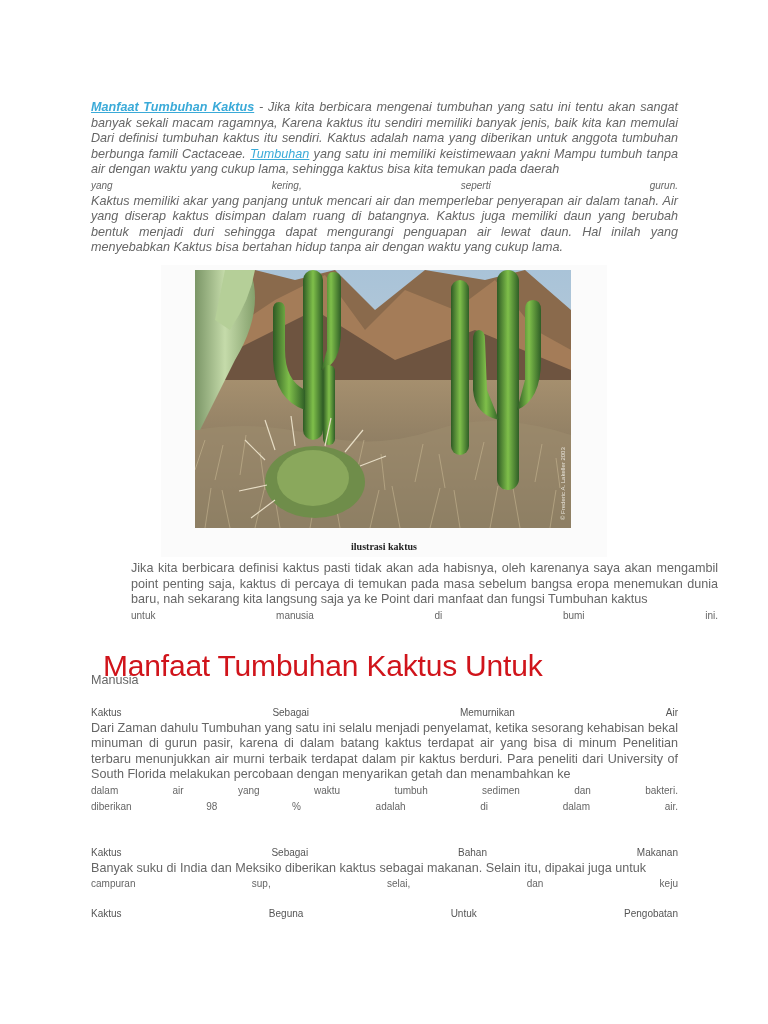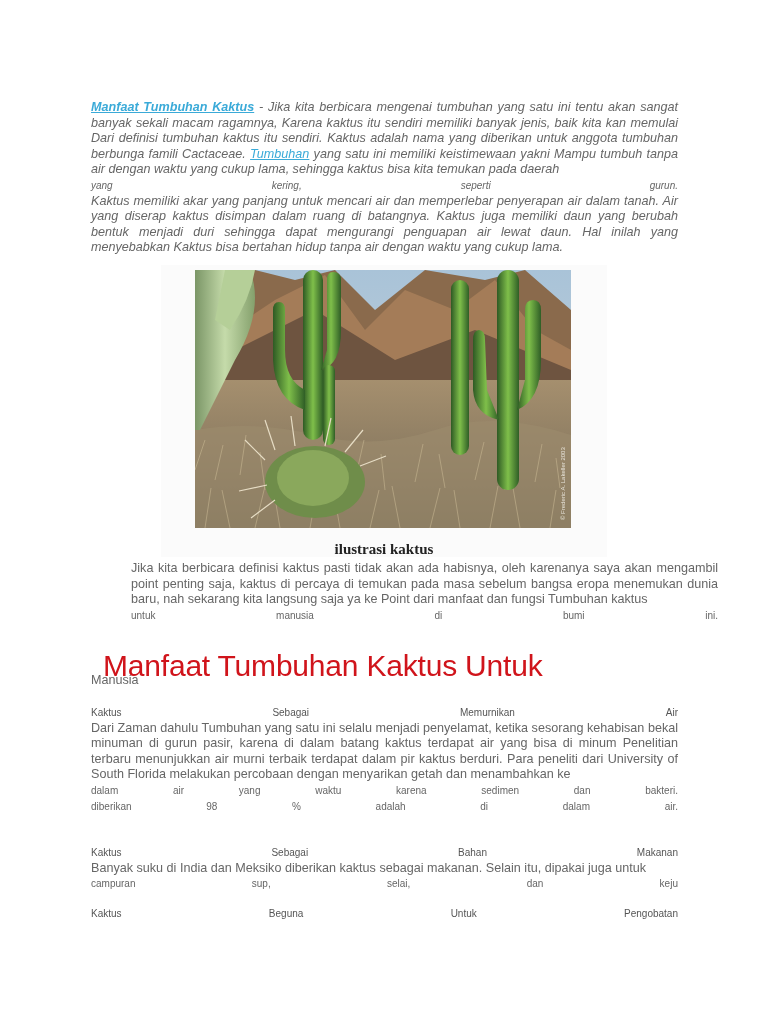--- a/index.html
+++ b/index.html
@@ -6,21 +6,21 @@
   body { width: 768px; height: 1024px; position: relative; overflow: hidden;
          font-family: "Liberation Sans", sans-serif; color: #666666; }
   .page { position: absolute; left: 91px; top: 100px; width: 587px; font-style: italic; }
   .p { font-size: 12.6px; line-height: 15.6px; text-align: justify; margin: 0; }
   .line { display: flex; justify-content: space-between; font-size: 10px; line-height: 15.6px; }
   .link { color: #3aaad8; text-decoration: underline; }
   .link.bold { font-weight: bold; }
   .figure { position: absolute; left: 161px; top: 265px; width: 446px; height: 292px; background: #fbfbfb; }
   .photo { position: absolute; left: 34px; top: 5px; width: 376px; height: 258px; overflow: hidden; }
   .caption { position: absolute; left: 0; right: 0; top: 276px; text-align: center;
-             font-family: "Liberation Serif", serif; font-weight: bold; font-size: 15px; color: #222; }
+             font-family: "Liberation Serif", serif; font-weight: bold; font-size: 10px; color: #222; }
   .heading { position: absolute; left: 91px; top: 637px; font-size: 30px; color: #d0141b; margin: 12px; font-weight: normal; letter-spacing: -0.2px; }
   .sub { position: absolute; left: 91px; top: 673px; font-size: 12.6px; color: #666; }
   .bold-line { font-weight: normal; color: #555; }
   .abs { position: absolute; left: 91px; width: 587px; }
 </style>
 </head>
 <body>
 
 <div class="page">
   <p class="p"><a class="link bold">Manfaat Tumbuhan Kaktus</a><span> - Jika kita berbicara mengenai tumbuhan yang satu ini tentu akan sangat banyak sekali macam ragamnya, Karena kaktus itu sendiri memiliki banyak jenis, baik kita kan memulai Dari definisi tumbuhan kaktus itu sendiri. Kaktus adalah nama yang diberikan untuk anggota tumbuhan berbunga famili Cactaceae. </span><a class="link">Tumbuhan</a><span> yang satu ini memiliki keistimewaan yakni Mampu tumbuh tanpa air dengan waktu yang cukup lama, sehingga kaktus bisa kita temukan pada daerah</span></p>
@@ -112,21 +112,21 @@
     <span>Sebagai</span>
     <span>Memurnikan</span>
     <span>Air</span>
   </div>
   <p class="p">Dari Zaman dahulu Tumbuhan yang satu ini selalu menjadi penyelamat, ketika sesorang kehabisan bekal minuman di gurun pasir, karena di dalam batang kaktus terdapat air yang bisa di minum Penelitian terbaru menunjukkan air murni terbaik terdapat dalam pir kaktus berduri. Para peneliti dari University of South Florida melakukan percobaan dengan menyarikan getah dan menambahkan ke</p>
   <div class="line">
     <span>dalam</span>
     <span>air</span>
     <span>yang</span>
     <span>waktu</span>
-    <span>karena</span>
+    <span>tumbuh</span>
     <span>sedimen</span>
     <span>dan</span>
     <span>bakteri.</span>
   </div>
   <div class="line">
     <span>diberikan</span>
     <span>98</span>
     <span>%</span>
     <span>adalah</span>
     <span>di</span>

